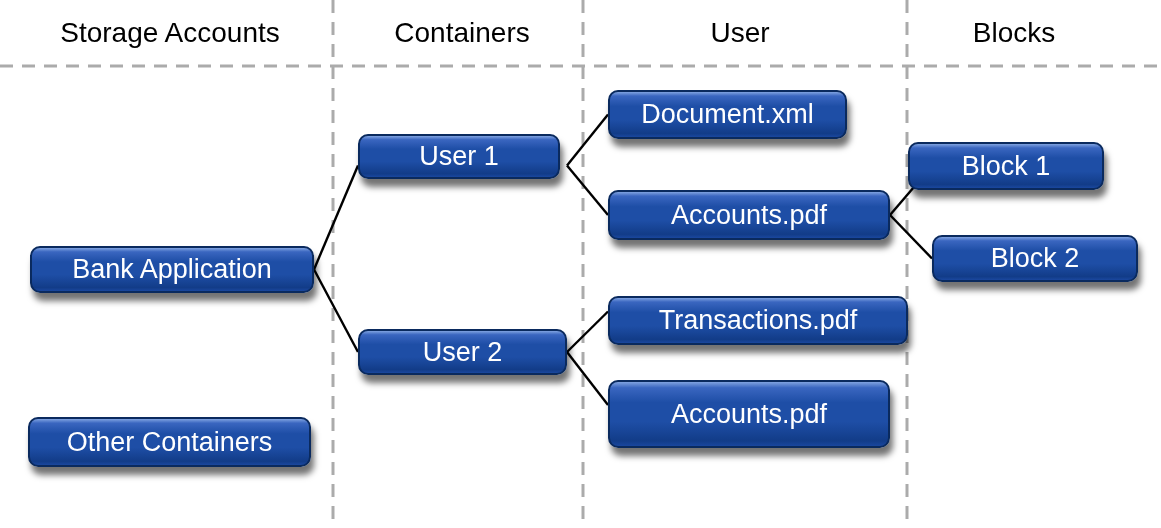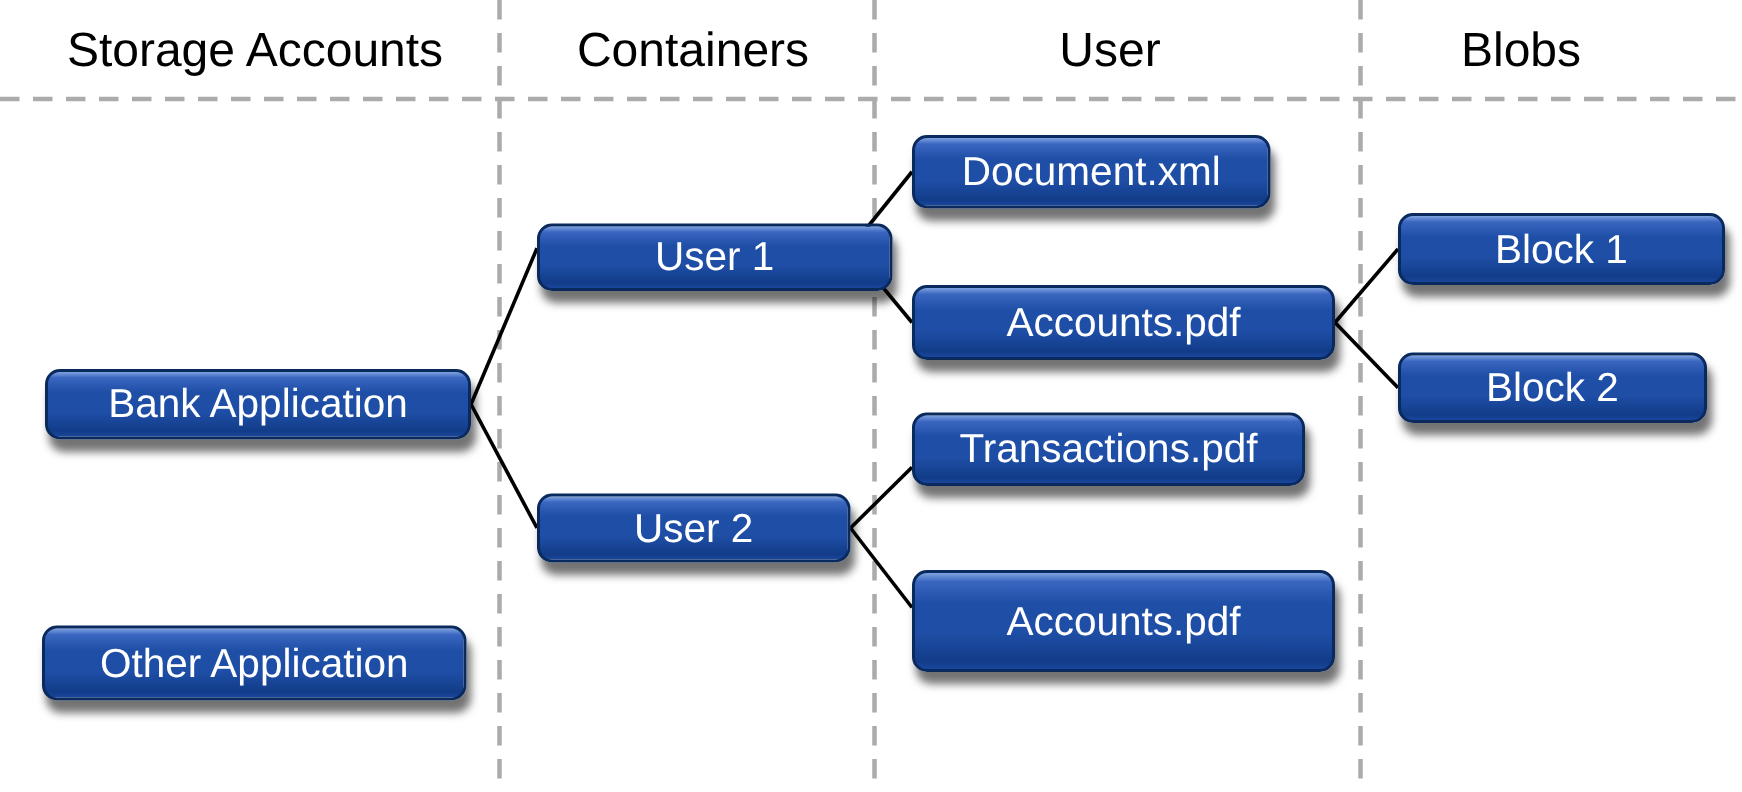--- a/index.html
+++ b/index.html
@@ -27,21 +27,21 @@
   }
   .edge-line {
     stroke: var(--edge-color, #000000);
     stroke-width: 2.4;
     fill: none;
   }
   .column-header {
     position: absolute;
     top: 14px;
     transform: translateX(-50%);
-    font-size: 32px;
+    font-size: 28px;
     line-height: 38px;
     color: #000000;
     white-space: nowrap;
     z-index: 2;
   }
   .node {
     position: absolute;
     z-index: 3;
     display: flex;
     align-items: center;
@@ -81,27 +81,27 @@
         <line x1="567" y1="352" x2="608" y2="311.5" class="edge-line" stroke-width="2.4"></line>
         <line x1="567" y1="352" x2="608" y2="405" class="edge-line" stroke-width="2.4"></line>
         <line x1="890" y1="215" x2="932" y2="166" class="edge-line" stroke-width="2.4"></line>
         <line x1="890" y1="215" x2="932" y2="258.5" class="edge-line" stroke-width="2.4"></line>
       </g>
   </svg>
   <div id="headers-layer">
       <div class="column-header" style="left: 170px;">Storage Accounts</div>
       <div class="column-header" style="left: 462px;">Containers</div>
       <div class="column-header" style="left: 740px;">User</div>
-      <div class="column-header" style="left: 1014px;">Blobs</div>
+      <div class="column-header" style="left: 1014px;">Blocks</div>
     </div>
   <div id="nodes-layer">
       <div class="node" style="left: 30px; top: 246px; width: 284px; height: 47px;">Bank Application</div>
-      <div class="node" style="left: 28px; top: 417px; width: 283px; height: 50px;">Other Application</div>
-      <div class="node" style="left: 358px; top: 149px; width: 237px; height: 45px;">User 1</div>
+      <div class="node" style="left: 28px; top: 417px; width: 283px; height: 50px;">Other Containers</div>
+      <div class="node" style="left: 358px; top: 134px; width: 202px; height: 45px;">User 1</div>
       <div class="node" style="left: 358px; top: 329px; width: 209px; height: 46px;">User 2</div>
       <div class="node" style="left: 608px; top: 90px; width: 239px; height: 49px;">Document.xml</div>
       <div class="node" style="left: 608px; top: 190px; width: 282px; height: 50px;">Accounts.pdf</div>
-      <div class="node" style="left: 608px; top: 275px; width: 262px; height: 49px;">Transactions.pdf</div>
+      <div class="node" style="left: 608px; top: 296px; width: 300px; height: 49px;">Transactions.pdf</div>
       <div class="node" style="left: 608px; top: 380px; width: 282px; height: 68px;">Accounts.pdf</div>
-      <div class="node" style="left: 932px; top: 142px; width: 218px; height: 48px;">Block 1</div>
+      <div class="node" style="left: 908px; top: 142px; width: 196px; height: 48px;">Block 1</div>
       <div class="node" style="left: 932px; top: 235px; width: 206px; height: 47px;">Block 2</div>
     </div>
 </div>
 
 </body></html>

